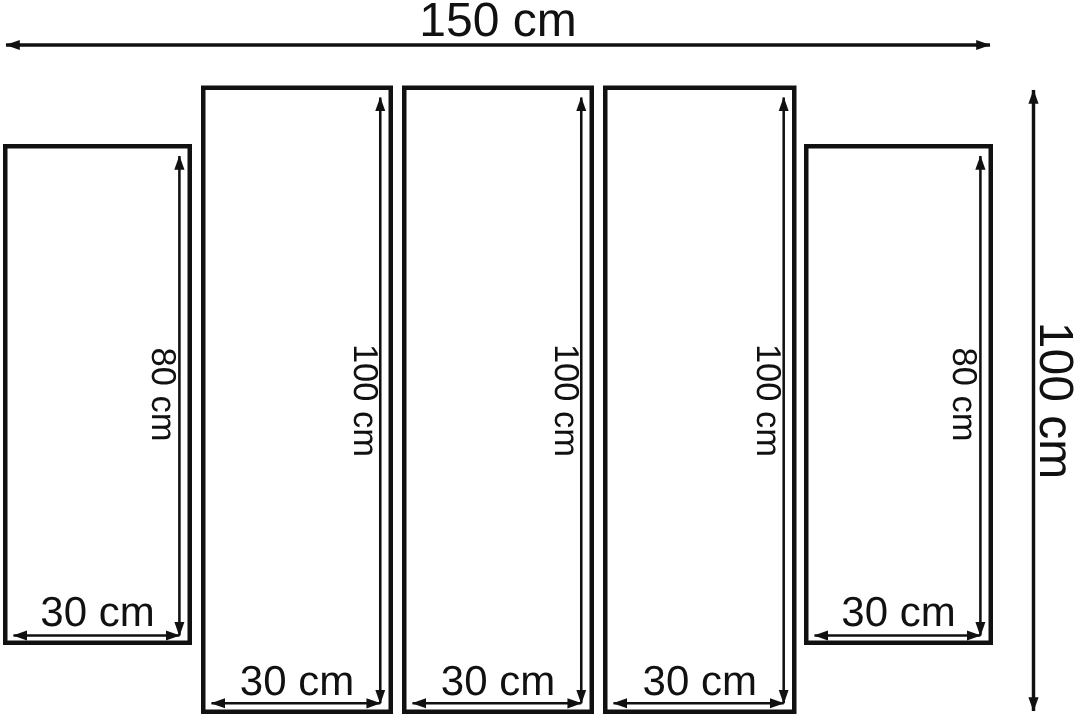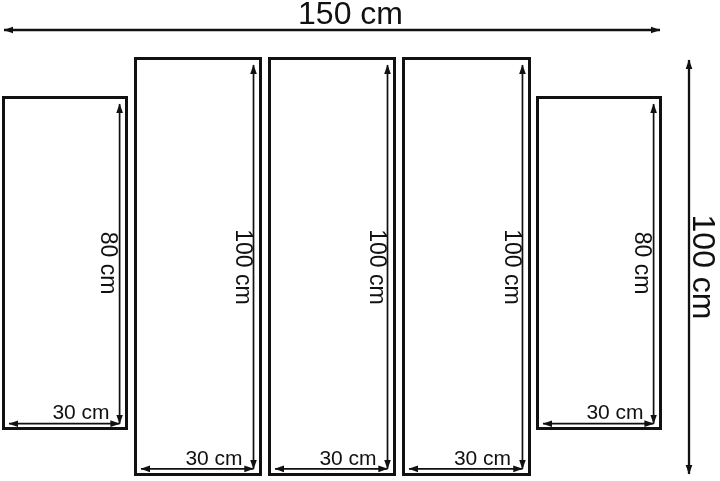--- a/index.html
+++ b/index.html
@@ -46,30 +46,29 @@
     transform: translate(50%, -50%) rotate(90deg);
     font-size: 23px;
     line-height: 1;
     white-space: nowrap;
   }
   .panel .label-h {
     position: absolute;
     bottom: 5px;
     left: 50%;
     transform: translateX(-50%);
-    font-size: 21px;
+    font-size: 28px;
     line-height: 1;
     white-space: nowrap;
-    margin-left: 16px;
   }
 
   .dim-top {
     position: absolute;
     left: 0; top: 0;
-    width: 664px; height: 40px; padding-left: 37px;
+    width: 664px; height: 40px;
   }
   .dim-top .label-h {
     position: absolute;
     left: 50%;
     top: -3px;
     transform: translateX(-50%);
     font-size: 32px;
     line-height: 1;
     white-space: nowrap;
   }

